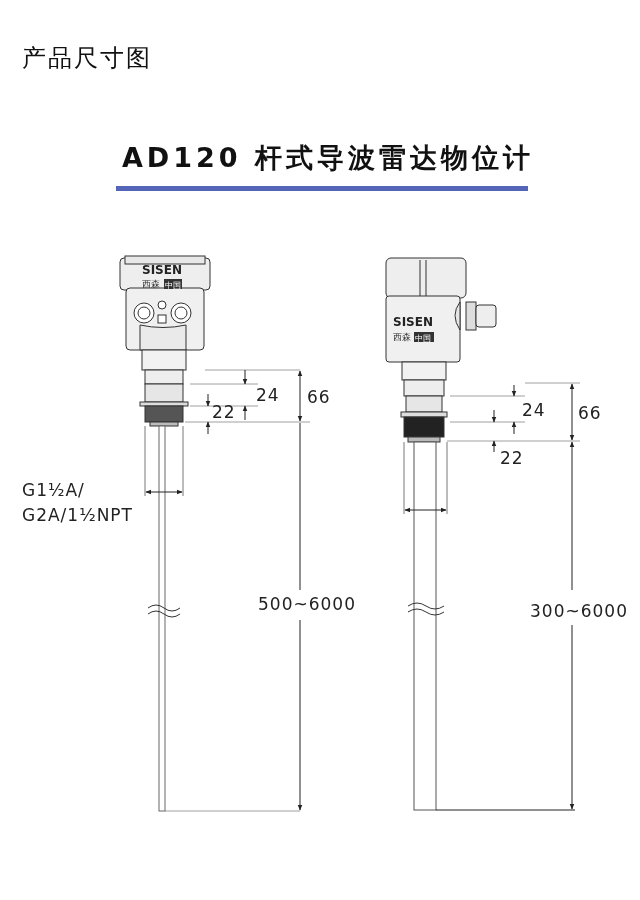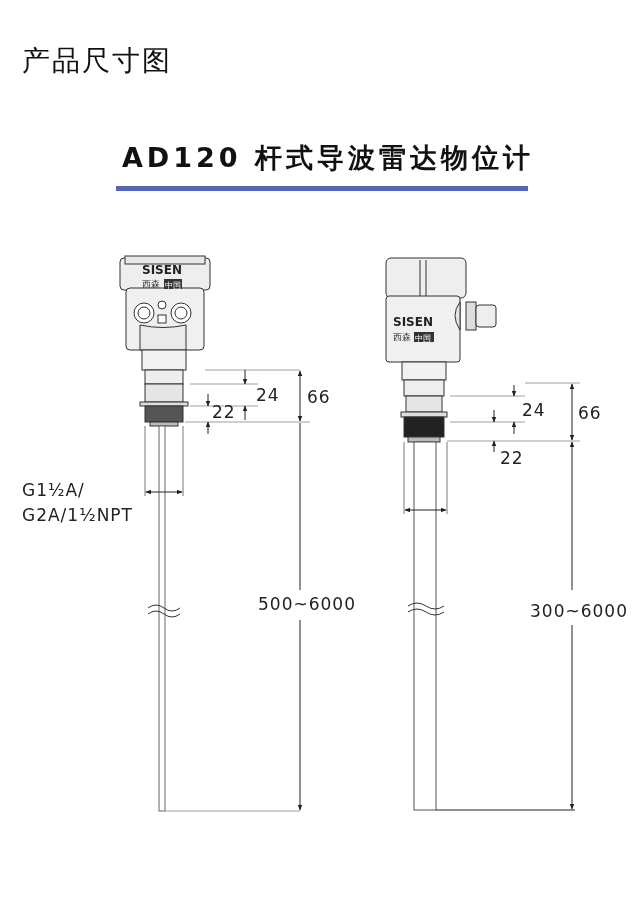--- a/index.html
+++ b/index.html
@@ -1,18 +1,18 @@
 <!DOCTYPE html>
 <html><head>
 <meta charset="utf-8">
 <style>
   html, body { margin: 0; padding: 0; background: #ffffff; }
   body { width: 640px; height: 900px; position: relative; overflow: hidden;
          font-family: "DejaVu Sans", "Liberation Sans", sans-serif; color: #1a1a1a; }
-  .section-title { position: absolute; left: 22px; top: 42px; font-size: 28px;
+  .section-title { position: absolute; left: 22px; top: 42px; font-size: 24px;
                    font-weight: normal; letter-spacing: 2px; color: #111; }
   .product-title { position: absolute; left: 8px; width: 640px; top: 140px; text-align: center;
                    font-size: 27px; font-weight: bold; letter-spacing: 4px; color: #111; }
   .title-bar { position: absolute; left: 116px; top: 186px; width: 412px; height: 5px; background: #5565b8; }
   svg.drawing { position: absolute; left: 0; top: 0; }
   .dim { font-family: "DejaVu Sans", "Liberation Sans", sans-serif; font-size: 17px; fill: #222; letter-spacing: 1px; }
 </style>
 </head>
 <body>
 

